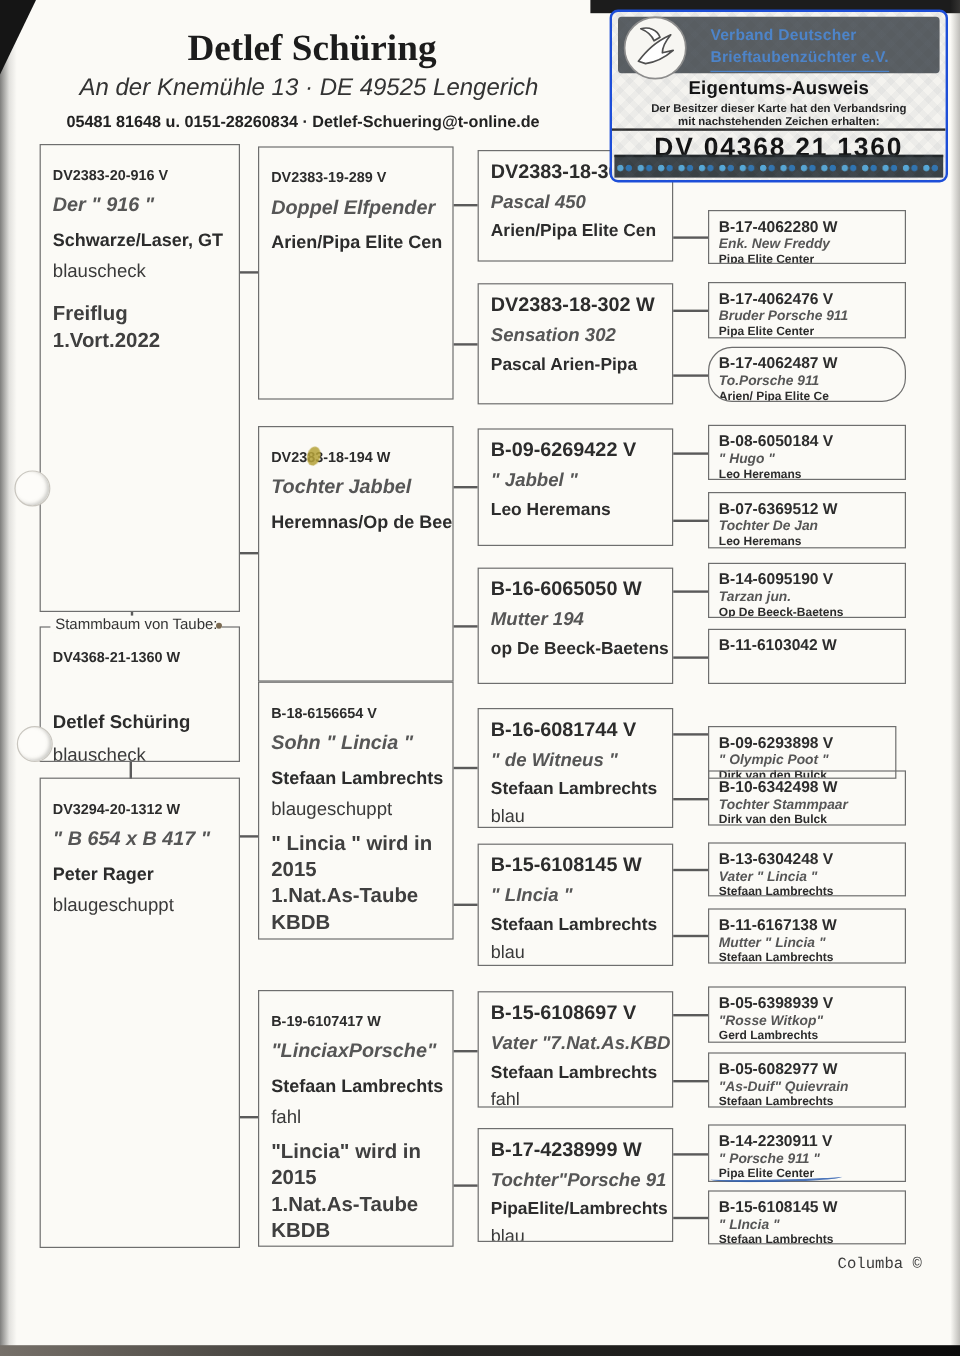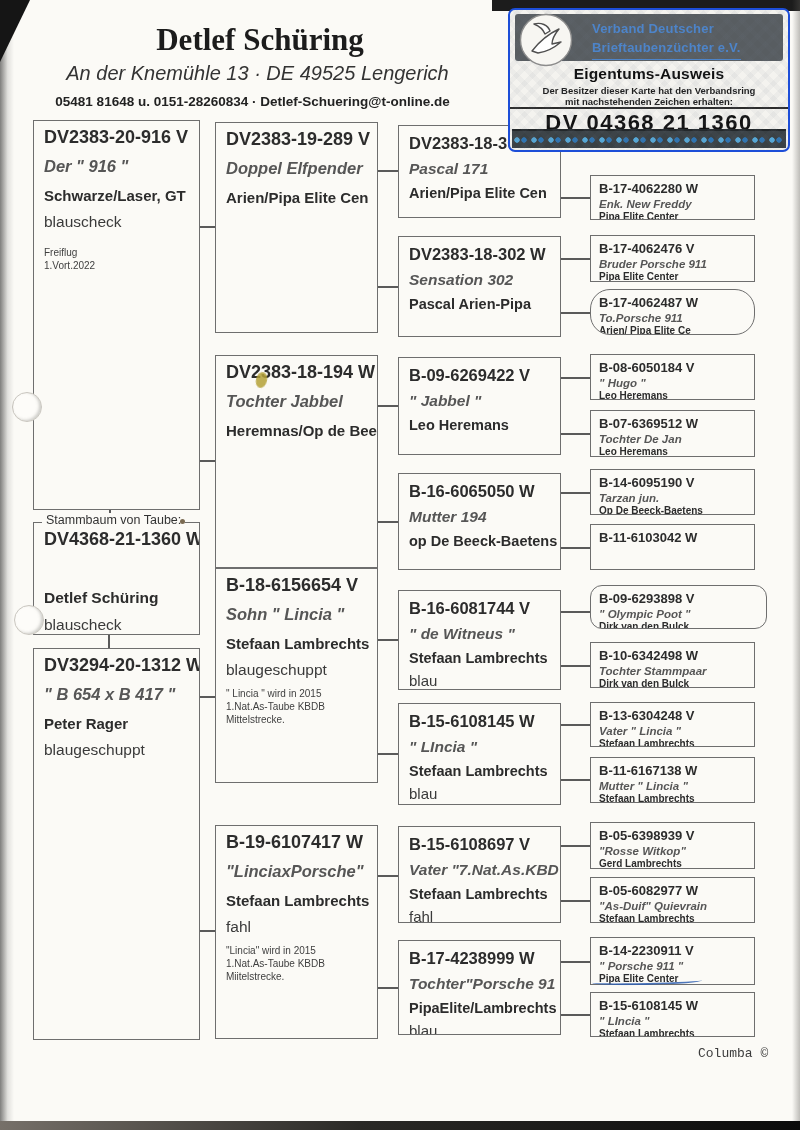--- a/index.html
+++ b/index.html
@@ -62,25 +62,25 @@
   
   .pbox{position:absolute;border:1.6px solid #6e6e6e;box-sizing:border-box;
     padding:6px 10px;overflow:hidden;z-index:1;background:transparent;}
   .ring{font-weight:bold;color:#2c2c2c;white-space:nowrap;}
   .pname{font-style:italic;font-weight:bold;color:#565656;white-space:nowrap;}
   .strain,.owner{font-weight:bold;color:#2c2c2c;white-space:nowrap;}
   .colorline{color:#3a3a3a;white-space:nowrap;}
   .note{color:#3f3f3f;white-space:pre-line;line-height:1.3;}
   .ring:empty,.pname:empty,.strain:empty,.owner:empty,.colorline:empty,.note:empty{display:none;}
 
-  .tall .ring{font-size:18px;margin-top:0;}
+  .tall .ring{font-size:12px;margin-top:12px;}
   .tall .pname{font-size:16.5px;margin-top:9px;}
   .tall .strain,.tall .owner{font-size:15px;margin-top:11px;}
   .tall .colorline{font-size:15.5px;margin-top:9px;}
-  .tall .note{font-size:10px;margin-top:15px;}
+  .tall .note{font-size:17px;margin-top:15px;font-weight:bold;}
 
   .subject .spacer{height:28px;}
   .subject .owner{font-size:15.5px;}
 
   .mid .ring{font-size:16.5px;margin-top:2px;}
   .mid .pname{font-size:15.5px;margin-top:7px;}
   .mid .strain{font-size:14.5px;margin-top:7px;}
   .mid .colorline{font-size:15px;margin-top:6px;}
 
   .small{padding:4px 8px;}
@@ -175,21 +175,21 @@
   <div class="pname">"LinciaxPorsche"</div>
   <div class="strain">Stefaan Lambrechts</div>
   <div class="colorline">fahl</div>
   <div class="note" style="margin-top:8px">"Lincia" wird in 2015
 1.Nat.As-Taube KBDB
 Miitelstrecke.</div>
 </div>
 
 <div class="pbox mid" style="left:398px;top:125px;width:163px;height:93px">
   <div class="ring">DV2383-18-30</div>
-  <div class="pname">Pascal 171</div>
+  <div class="pname">Pascal 450</div>
   <div class="strain">Arien/Pipa Elite Cen</div>
 </div>
 <div class="pbox mid" style="left:398px;top:236px;width:163px;height:101px">
   <div class="ring">DV2383-18-302 W</div>
   <div class="pname">Sensation 302</div>
   <div class="strain">Pascal Arien-Pipa</div>
 </div>
 <div class="pbox mid" style="left:398px;top:357px;width:163px;height:98px">
   <div class="ring">B-09-6269422 V</div>
   <div class="pname">" Jabbel "</div>
@@ -252,21 +252,21 @@
       <div class="strain">Leo Heremans</div>
     </div>
     <div class="pbox small" style="left: 590px; top: 469px; width: 165px; height: 46px;">
       <div class="ring">B-14-6095190 V</div>
       <div class="pname">Tarzan jun.</div>
       <div class="strain">Op De Beeck-Baetens</div>
     </div>
     <div class="pbox small" style="left: 590px; top: 524px; width: 165px; height: 46px;">
       <div class="ring">B-11-6103042 W</div>
     </div>
-    <div class="pbox small" style="left: 590px; top: 585px; width: 177px; height: 44px; border-radius: 12px;">
+    <div class="pbox small" style="left: 590px; top: 605px; width: 157px; height: 44px;">
       <div class="ring">B-09-6293898 V</div>
       <div class="pname">" Olympic Poot "</div>
       <div class="strain">Dirk van den Bulck</div>
     </div>
     <div class="pbox small" style="left: 590px; top: 642px; width: 165px; height: 46px;">
       <div class="ring">B-10-6342498 W</div>
       <div class="pname">Tochter Stammpaar</div>
       <div class="strain">Dirk van den Bulck</div>
     </div>
     <div class="pbox small" style="left: 590px; top: 702px; width: 165px; height: 45px;">

